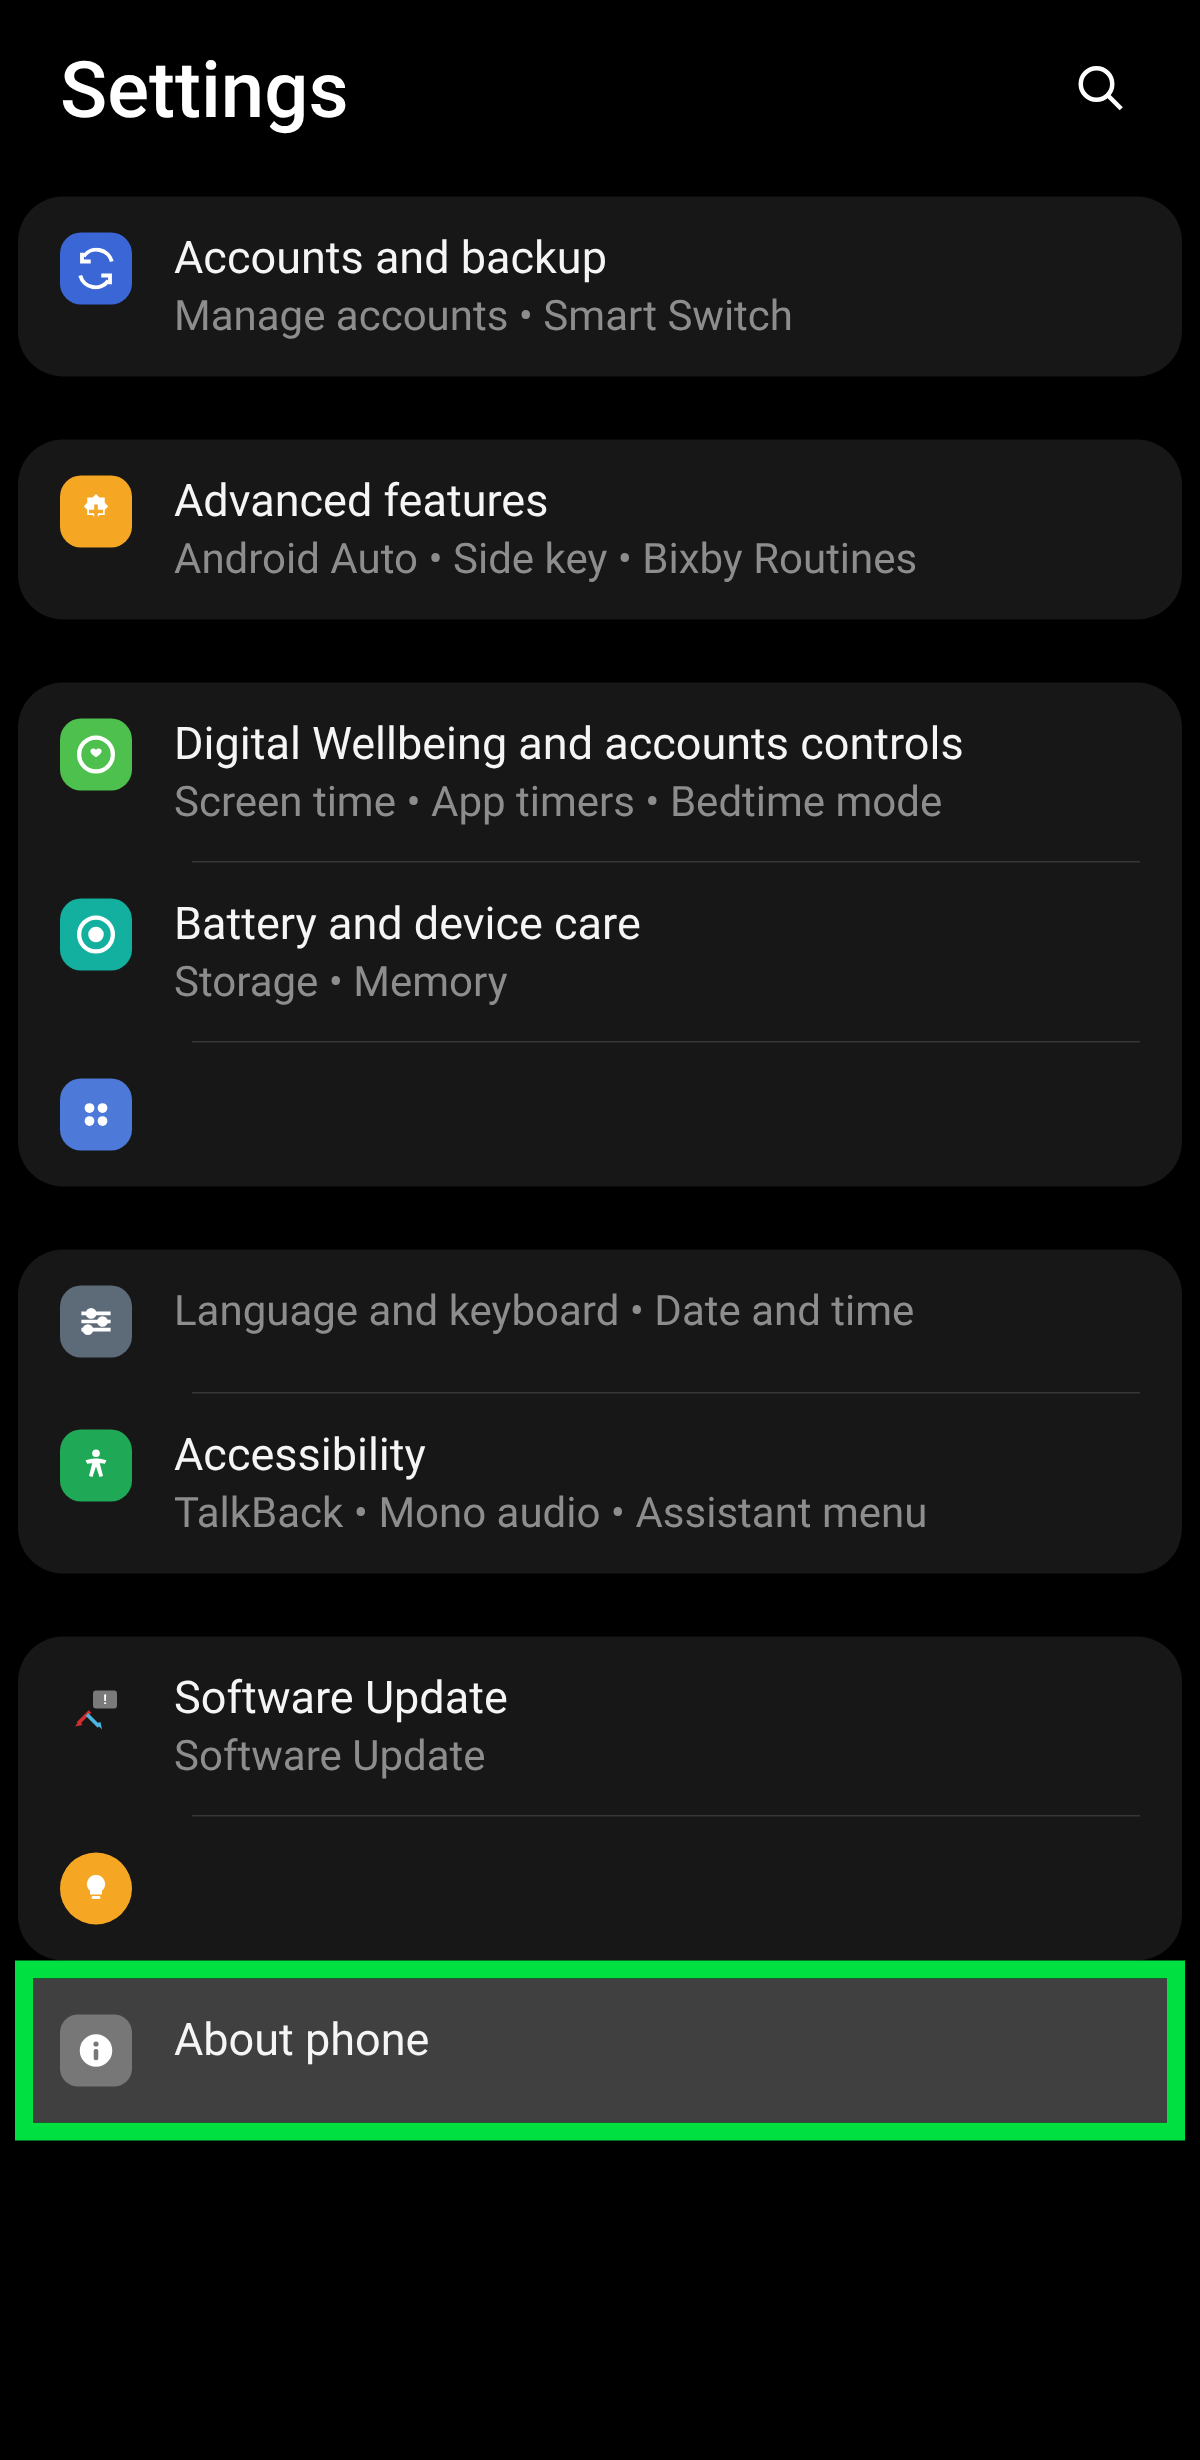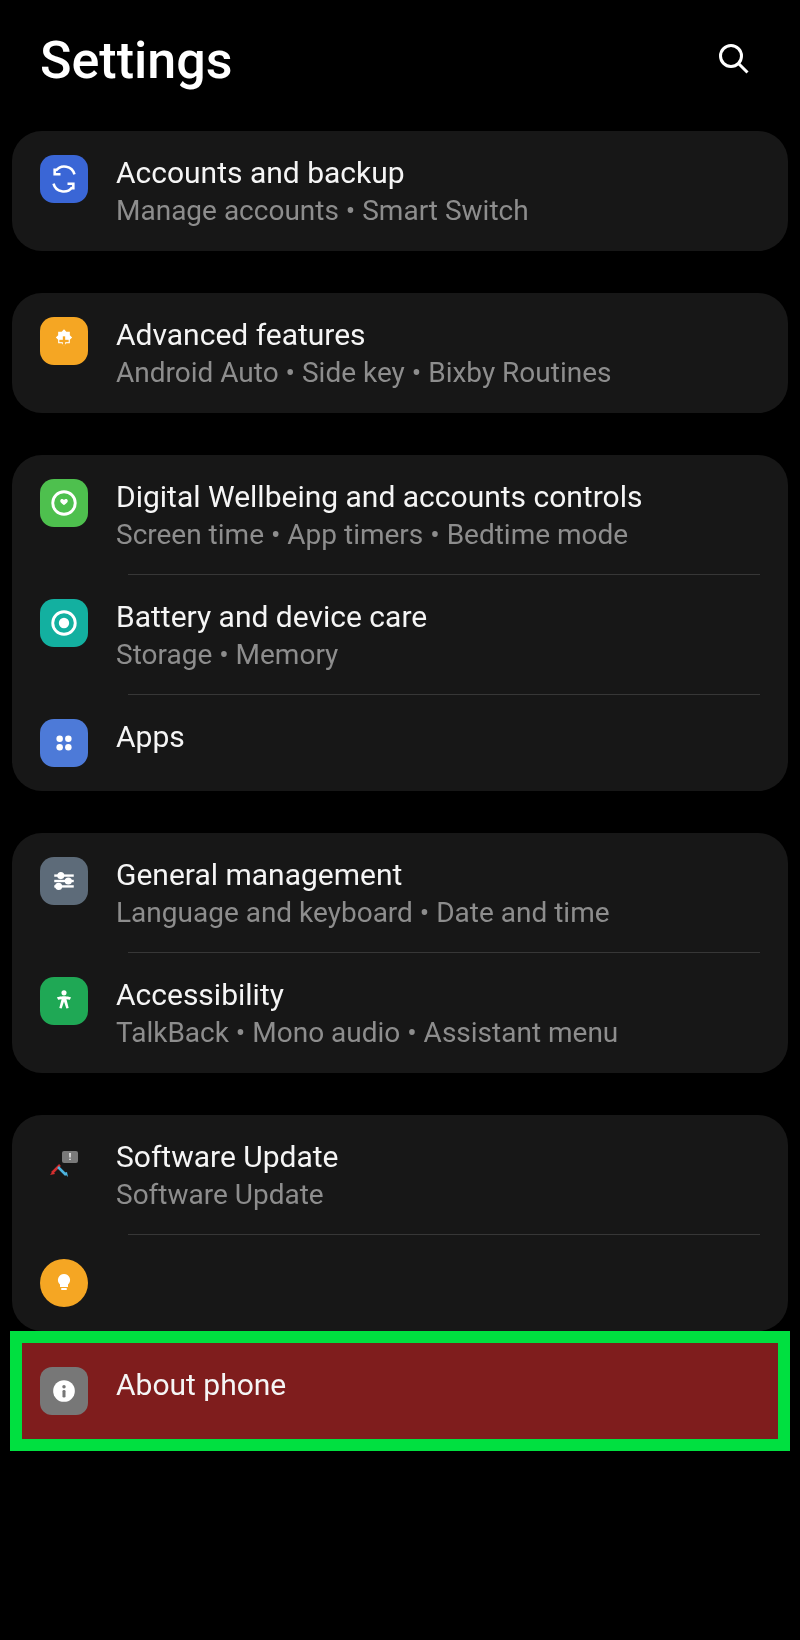--- a/index.html
+++ b/index.html
@@ -77,21 +77,21 @@
       font-size: 28px;
       font-weight: 400;
       color: #8d8d8d;
     }
     .highlight-box {
       border: 12px solid #00e040;
       margin: 0 10px;
       padding: 0;
     }
     .highlight-box .settings-item {
-      background: #7f1d1d;
+      background: #404040;
       margin: 0;
       padding: 24px 18px;
     }
     .icon-blue { background: #3a66d6; }
     .icon-orange { background: #f5a623; }
     .icon-green { background: #4ec04e; }
     .icon-teal { background: #13b0a0; }
     .icon-blue2 { background: #4d7ad8; }
     .icon-gray { background: #5d6b79; }
     .icon-green2 { background: #1fa855; }
@@ -173,39 +173,37 @@
   <div class="settings-item">
     <div class="icon-box icon-blue2">
       <svg width="26" height="26" viewBox="0 0 24 24" fill="#ffffff">
         <circle cx="8" cy="8" r="3"></circle>
         <circle cx="16" cy="8" r="3"></circle>
         <circle cx="8" cy="16" r="3"></circle>
         <circle cx="16" cy="16" r="3"></circle>
       </svg>
     </div>
     <div class="item-text">
-      <div class="item-title">Apps</div>
     </div>
   </div>
 </div>
 
 <div class="card-group">
   <div class="settings-item">
     <div class="icon-box icon-gray">
       <svg width="26" height="26" viewBox="0 0 24 24" fill="none" stroke="#ffffff" stroke-width="2.2">
         <line x1="3" y1="7" x2="21" y2="7"></line>
         <circle cx="9" cy="7" r="2.2" fill="#ffffff"></circle>
         <line x1="3" y1="12" x2="21" y2="12"></line>
         <circle cx="16" cy="12" r="2.2" fill="#ffffff"></circle>
         <line x1="3" y1="17" x2="21" y2="17"></line>
         <circle cx="7" cy="17" r="2.2" fill="#ffffff"></circle>
       </svg>
     </div>
     <div class="item-text">
-      <div class="item-title">General management</div>
       <div class="item-subtitle">Language and keyboard  •  Date and time</div>
     </div>
   </div>
   <div class="settings-item">
     <div class="icon-box icon-green2">
       <svg width="28" height="28" viewBox="0 0 24 24" fill="#ffffff">
         <circle cx="12" cy="5" r="2.2"></circle>
         <path d="M12 8c-3 0-6 1-6 1l1 2s2-.5 5-.5 5 .5 5 .5l1-2s-3-1-6-1z"></path>
         <path d="M10 10l-2 8 2 .5 2-6 2 6 2-.5-2-8z"></path>
       </svg>

